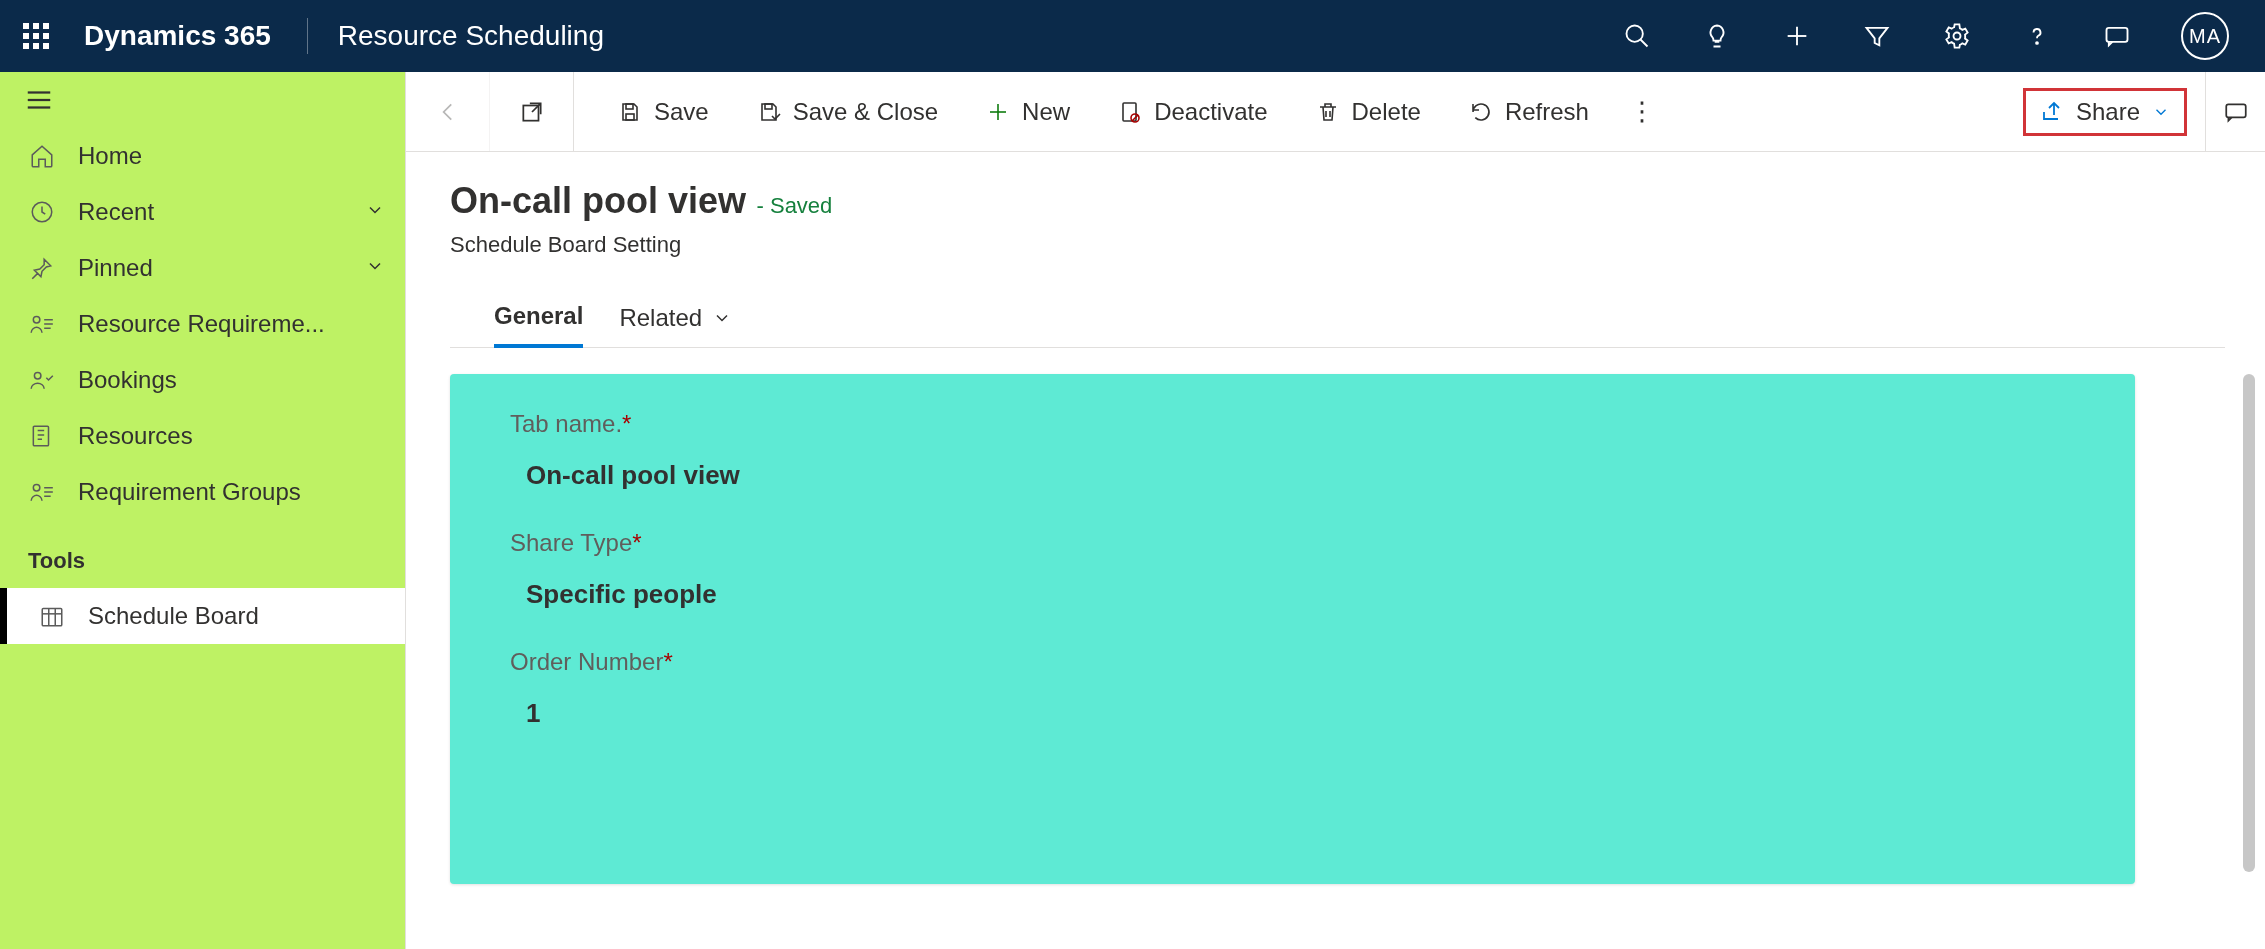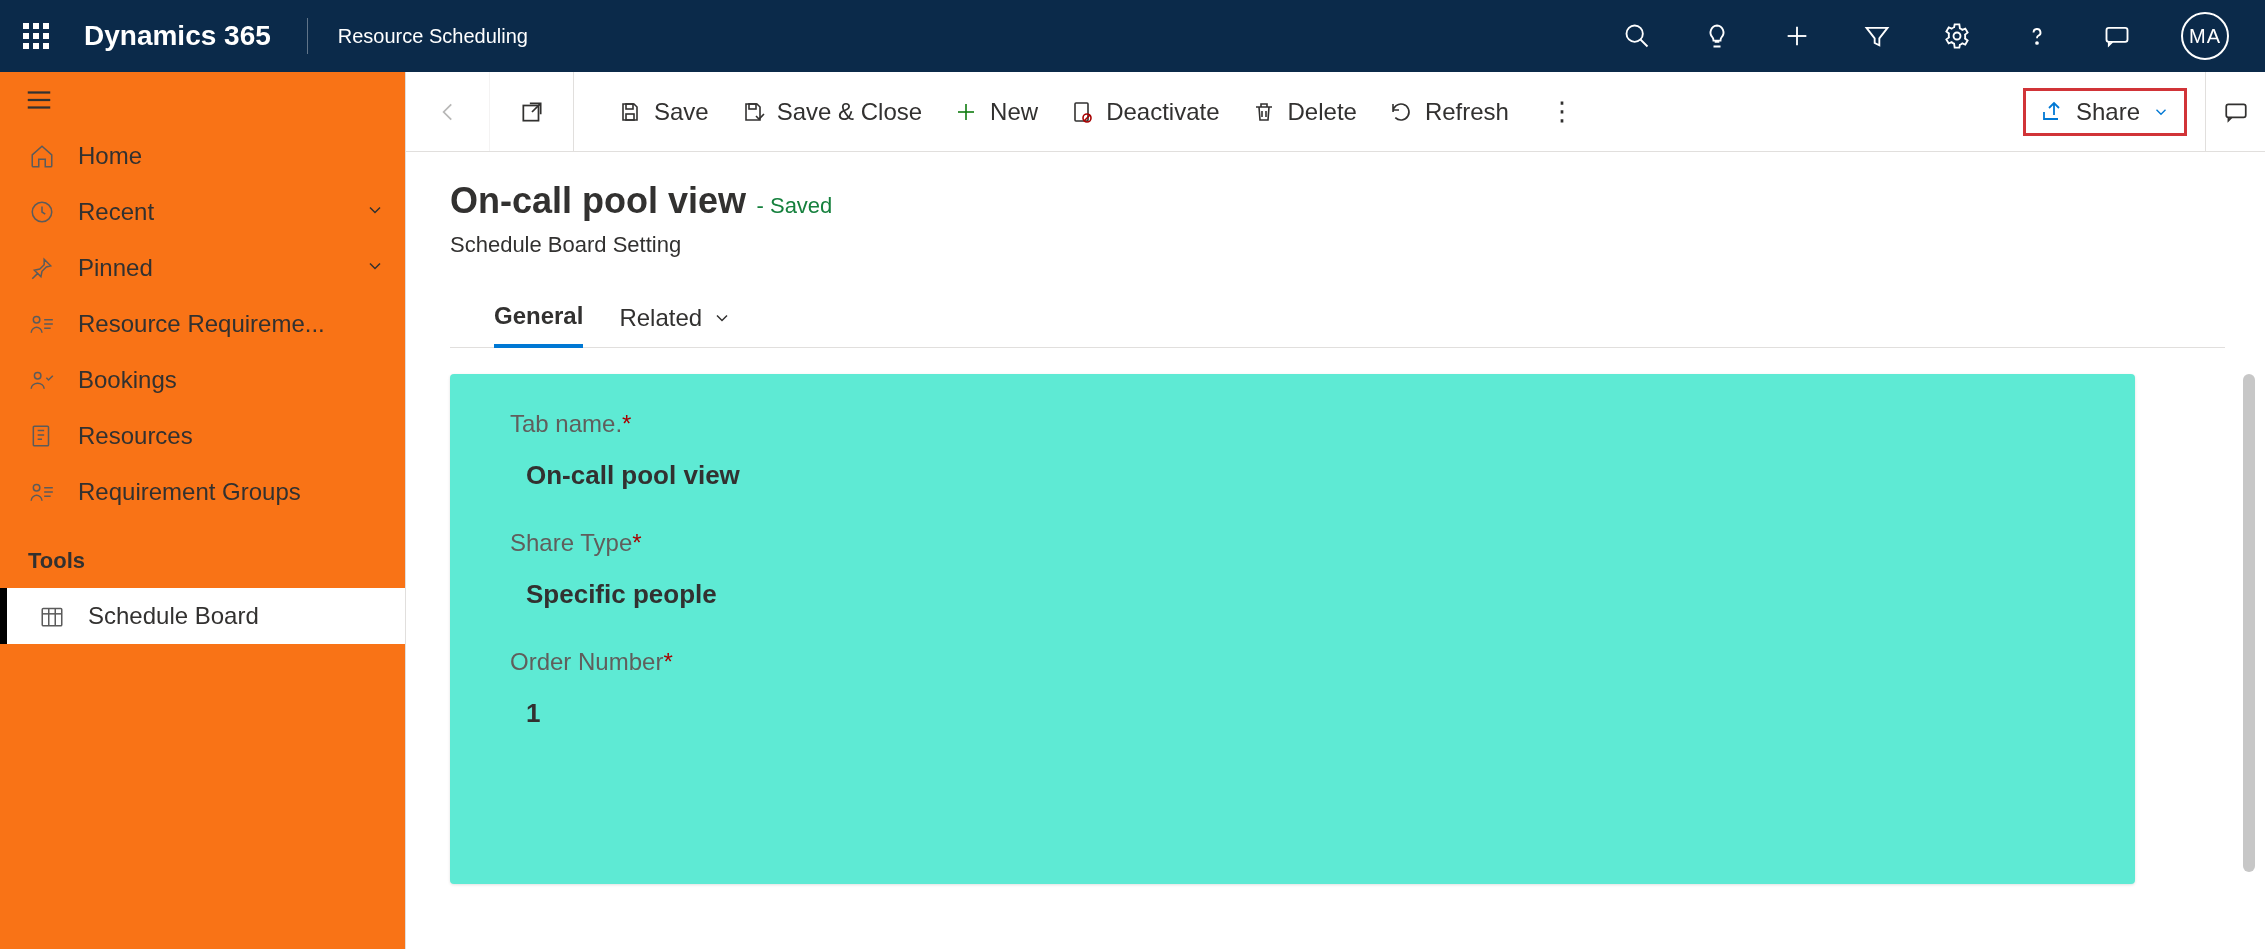--- a/index.html
+++ b/index.html
@@ -23,35 +23,35 @@
   }
   .waffle-grid {
     display: grid; grid-template-columns: repeat(3, 6px); grid-template-rows: repeat(3, 6px);
     gap: 4px;
   }
   .waffle-grid span { width:6px; height:6px; background:#fff; }
   .brand {
     font-size: 28px; font-weight: 600; margin-left: 24px; margin-right: 36px;
   }
   .vsep { width:1px; height:36px; background: rgba(255,255,255,0.35); }
-  .app-name { font-size: 20px; font-weight: 400; margin-left: 30px; }
+  .app-name { font-size: 28px; font-weight: 400; margin-left: 30px; }
   .top-spacer { flex: 1; }
   .top-icons { display: flex; align-items: center; gap: 48px; margin-right: 24px; }
   .top-icon { width: 32px; height:32px; display:flex; align-items:center; justify-content:center; cursor:pointer;}
   .top-icon svg { stroke:#fff; fill:none; stroke-width:1.6; }
   .avatar {
     width: 48px; height:48px; border-radius:50%;
     border:2px solid #fff; display:flex; align-items:center; justify-content:center;
     font-size:20px; font-weight:400; letter-spacing:1px;
   }
 
   
   .body-row { display:flex; height: calc(100% - 72px); }
   .sidebar {
-    width: 406px; background:#f97316; border-right:1px solid #e1dfdd;
+    width: 406px; background:#bef264; border-right:1px solid #e1dfdd;
     display:flex; flex-direction:column;
   }
   .hamburger {
     height:56px; display:flex; align-items:center; padding-left:24px; cursor:pointer;
   }
   .hamburger svg { stroke:#323130; }
   .nav-item {
     height:56px; display:flex; align-items:center; padding: 0 20px 0 28px;
     font-size:24px; cursor:pointer; gap:22px;
   }
@@ -71,21 +71,21 @@
     height:80px; border-bottom:1px solid #e1dfdd;
     display:flex; align-items:center;
   }
   .cmd-zone-nav { display:flex; align-items:center; height:100%; }
   .cmd-nav-btn {
     width:84px; height:100%; display:flex; align-items:center; justify-content:center;
     border-right:1px solid #e1dfdd; cursor:pointer;
   }
   .cmd-nav-btn.disabled { opacity:0.35; cursor:default; }
   .cmd-nav-btn svg { stroke:#323130; fill:none; stroke-width:1.6; }
-  .cmd-buttons { display:flex; align-items:flex-start; gap:24px; margin-left:40px; }
+  .cmd-buttons { display:flex; align-items:flex-start; gap:40px; margin-left:40px; }
   .cmd-btn {
     display:flex; align-items:center; gap:12px; font-size:24px; cursor:pointer;
     padding:8px 4px;
   }
   .cmd-btn svg { stroke:#323130; fill:none; stroke-width:1.6; }
   .cmd-btn.green svg { stroke:#107c10; }
   .cmd-overflow { margin-left:36px; cursor:pointer; font-size:26px; }
   .cmd-spacer { flex:1; }
   .share-wrap {
     display:flex; align-items:center; height:48px;

